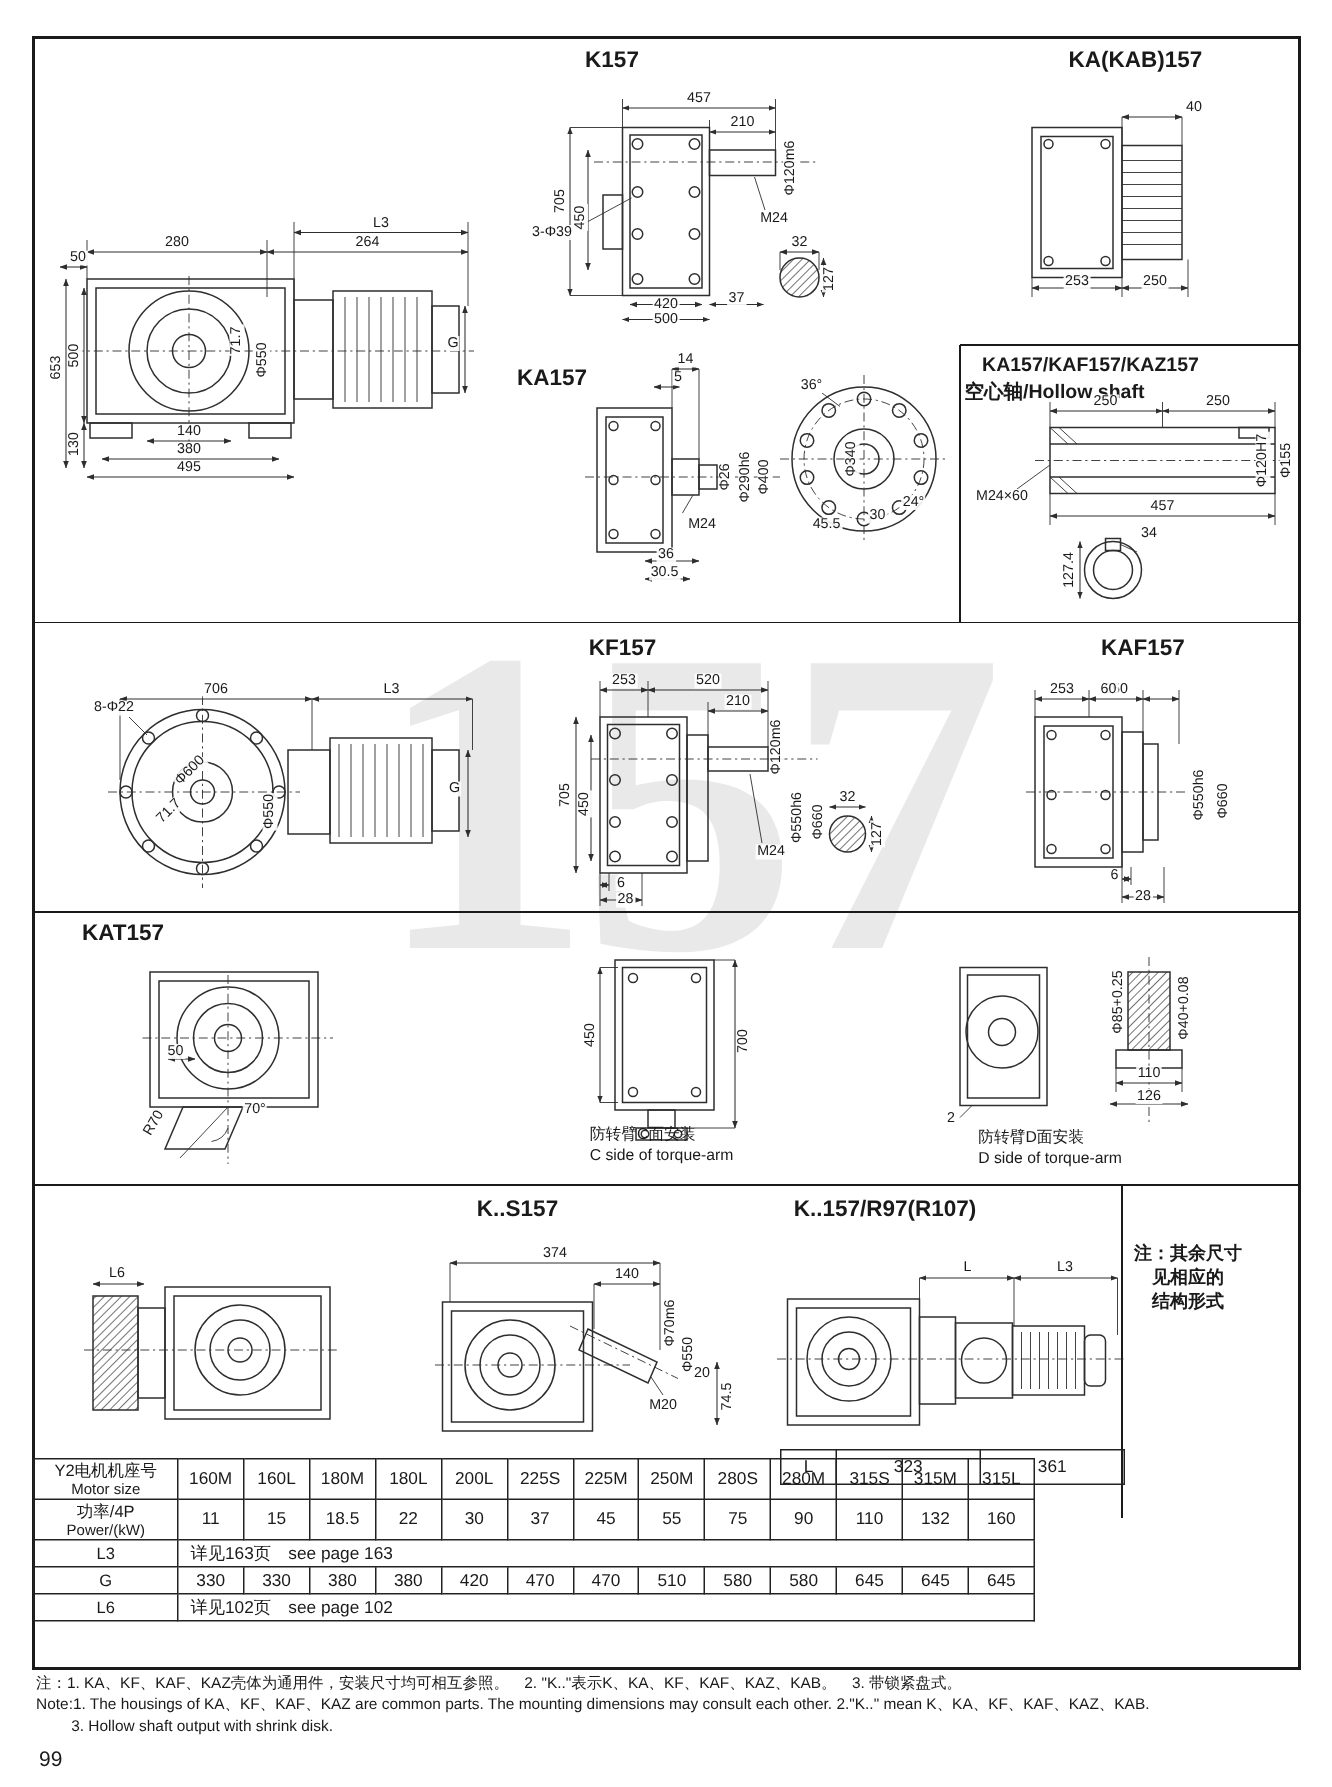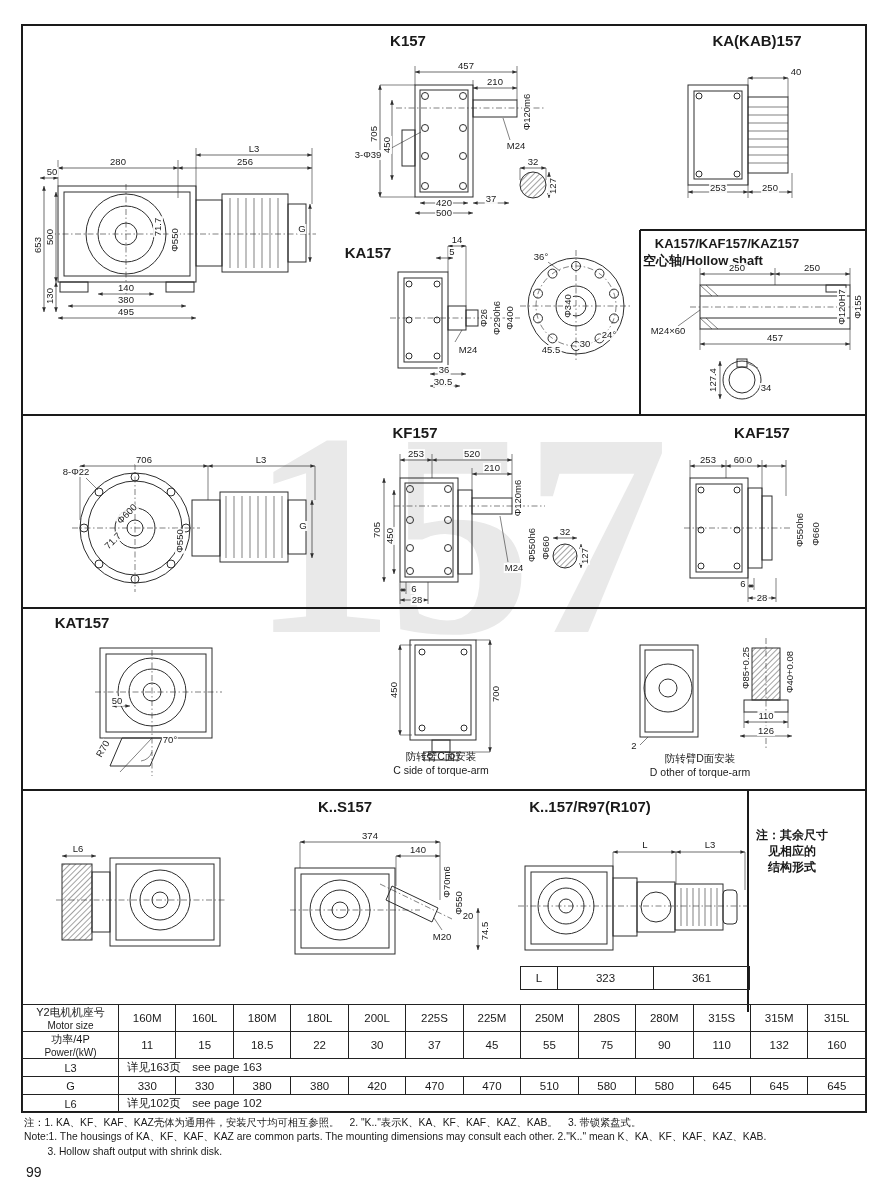--- a/index.html
+++ b/index.html
@@ -17,26 +17,26 @@
   .art g.d .dash{stroke-width:0.6;stroke-dasharray:6 2.5 1.5 2.5}
   .art g.d .hat{fill:url(#hatch)}
   .dl{position:absolute;z-index:3;font-size:9.5px;line-height:1.05;white-space:nowrap;
       transform:translate(-50%,-50%);background:rgba(255,255,255,.9);padding:0 1px}
   .rot{transform:translate(-50%,-50%) rotate(-90deg)}
   .r45{transform:translate(-50%,-50%) rotate(-45deg)}
   .r60{transform:translate(-50%,-50%) rotate(-60deg)}
   .ttl{position:absolute;z-index:3;font-weight:bold;font-size:15px;white-space:nowrap;transform:translate(-50%,-50%)}
   .ttl.sm{font-size:13px}
   .cap{position:absolute;z-index:3;font-size:10.5px;line-height:1.32;white-space:pre-line}
-  .cap.ctr{transform:translateX(-50%);text-align:center}
+  .cap.ctr{transform:translateX(-50%);text-align:left}
   .cap.bold{font-weight:bold;font-size:12px}
   .ltab{position:absolute;left:520px;top:966px;width:229px;z-index:2;border-collapse:collapse;
         table-layout:fixed;font-size:11.5px}
   .ltab td{border:1px solid #222;text-align:center;height:23px}
-  .mtab{position:absolute;left:22px;top:1004px;width:844px;z-index:2;border-collapse:collapse;
+  .mtab{position:absolute;left:22px;top:972px;width:668px;z-index:2;border-collapse:collapse;
         table-layout:fixed;font-size:11.5px}
   .mtab td{border:1px solid #222;text-align:center;height:18px;padding:0 1px}
   .mtab tr:first-child td{height:27px}
   .mtab .hd{font-size:11px}
   .mtab .hd .en{font-size:10px}
   .mtab .lft{text-align:left;padding-left:8px}
   .notes{position:absolute;left:24px;top:1116px;z-index:2;font-size:10.3px;line-height:1.4;white-space:pre-line}
   .pnum{position:absolute;left:26px;top:1164px;z-index:2;font-size:14px}
 </style>
 </head>
@@ -413,21 +413,21 @@
   <span class="ttl sm" style="left:727px;top:243px">KA157/KAF157/KAZ157</span>
   <span class="ttl sm" style="left:703px;top:261px">空心轴/Hollow shaft</span>
   <span class="ttl" style="left:415px;top:432px">KF157</span>
   <span class="ttl" style="left:762px;top:432px">KAF157</span>
   <span class="ttl" style="left:82px;top:622px">KAT157</span>
   <span class="ttl" style="left:345px;top:806px">K..S157</span>
   <span class="ttl" style="left:590px;top:806px">K..157/R97(R107)</span>
 
   <span class="dl" style="left:52px;top:172px">50</span>
   <span class="dl" style="left:118px;top:162px">280</span>
-  <span class="dl" style="left:245px;top:162px">256</span>
+  <span class="dl" style="left:245px;top:162px">264</span>
   <span class="dl" style="left:254px;top:149px">L3</span>
   <span class="dl rot" style="left:38px;top:245px">653</span>
   <span class="dl rot" style="left:50px;top:237px">500</span>
   <span class="dl rot" style="left:50px;top:296px">130</span>
   <span class="dl" style="left:126px;top:288px">140</span>
   <span class="dl" style="left:126px;top:300px">380</span>
   <span class="dl" style="left:126px;top:312px">495</span>
   <span class="dl rot" style="left:158px;top:227px">71.7</span>
   <span class="dl rot" style="left:175px;top:240px">Φ550</span>
   <span class="dl" style="left:302px;top:229px">G</span>
@@ -464,21 +464,21 @@
   <span class="dl" style="left:585px;top:344px">30</span>
   <span class="dl" style="left:551px;top:350px">45.5</span>
 
   <span class="dl" style="left:737px;top:268px">250</span>
   <span class="dl" style="left:812px;top:268px">250</span>
   <span class="dl" style="left:668px;top:331px">M24×60</span>
   <span class="dl" style="left:775px;top:338px">457</span>
   <span class="dl rot" style="left:842px;top:307px">Φ120H7</span>
   <span class="dl rot" style="left:858px;top:307px">Φ155</span>
   <span class="dl rot" style="left:713px;top:380px">127.4</span>
-  <span class="dl" style="left:766px;top:388px">34</span>
+  <span class="dl" style="left:766px;top:356px">34</span>
 
   <span class="dl" style="left:144px;top:460px">706</span>
   <span class="dl" style="left:261px;top:460px">L3</span>
   <span class="dl" style="left:76px;top:472px">8-Φ22</span>
   <span class="dl r45" style="left:127px;top:514px">Φ600</span>
   <span class="dl r45" style="left:113px;top:541px">71.7</span>
   <span class="dl rot" style="left:180px;top:541px">Φ550</span>
   <span class="dl" style="left:303px;top:526px">G</span>
 
   <span class="dl" style="left:416px;top:454px">253</span>
@@ -510,21 +510,21 @@
   <span class="dl rot" style="left:496px;top:694px">700</span>
   <span class="dl rot" style="left:746px;top:668px">Φ85+0.25</span>
   <span class="dl rot" style="left:790px;top:672px">Φ40+0.08</span>
   <span class="dl" style="left:766px;top:716px">110</span>
   <span class="dl" style="left:766px;top:731px">126</span>
   <span class="dl" style="left:634px;top:746px">2</span>
 
   <div class="cap ctr" style="left:441px;top:750px">防转臂C面安装
 C side of torque-arm</div>
   <div class="cap ctr" style="left:700px;top:752px">防转臂D面安装
-D other of torque-arm</div>
+D side of torque-arm</div>
 
   <span class="dl" style="left:78px;top:849px">L6</span>
 
   <span class="dl" style="left:370px;top:836px">374</span>
   <span class="dl" style="left:418px;top:850px">140</span>
   <span class="dl rot" style="left:447px;top:882px">Φ70m6</span>
   <span class="dl rot" style="left:459px;top:903px">Φ550</span>
   <span class="dl" style="left:442px;top:937px">M20</span>
   <span class="dl" style="left:468px;top:916px">20</span>
   <span class="dl rot" style="left:485px;top:931px">74.5</span>

